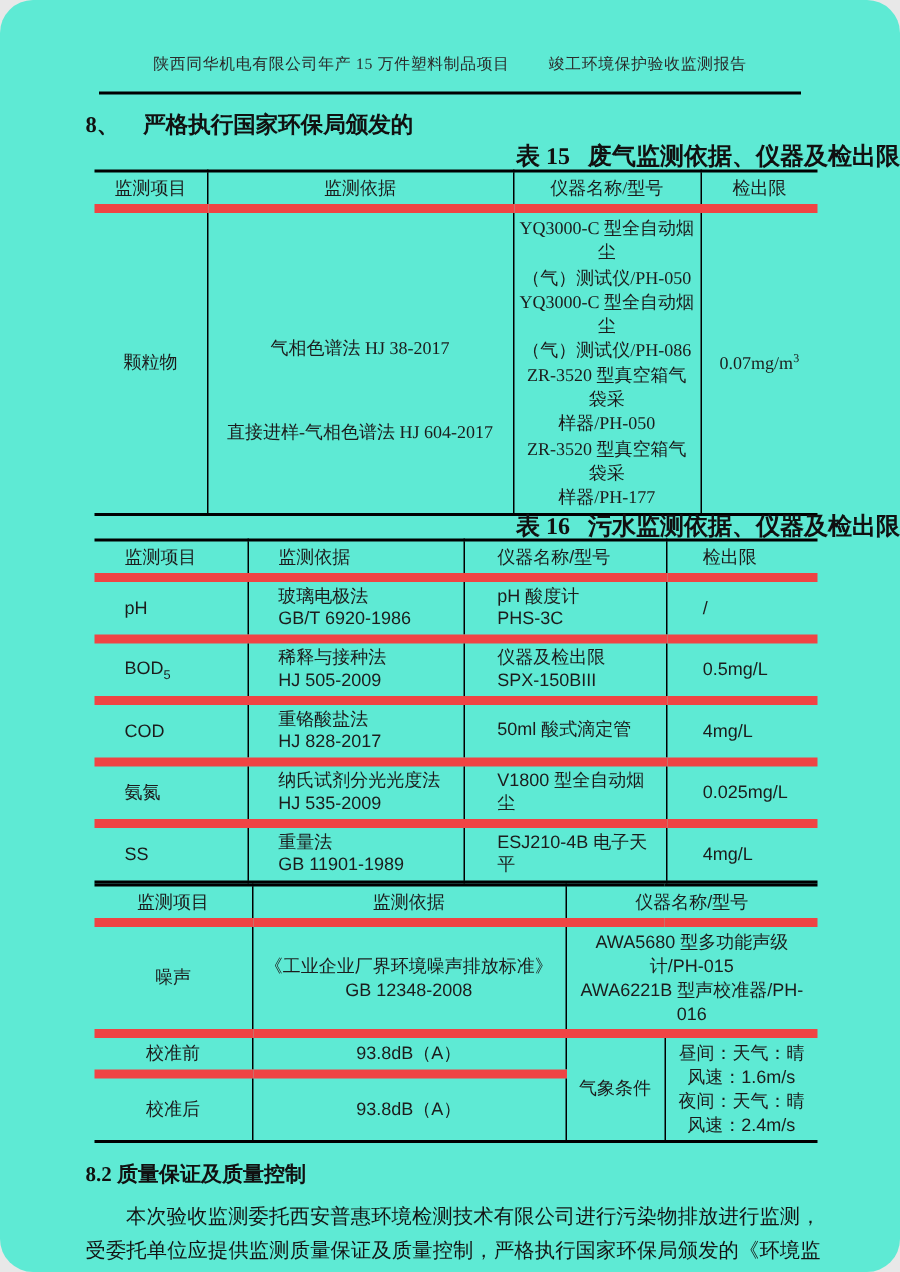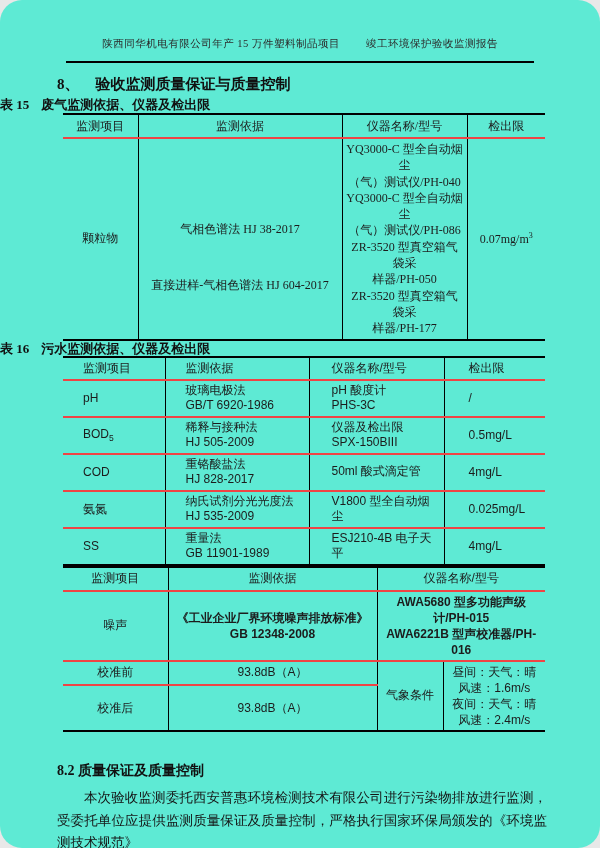--- a/index.html
+++ b/index.html
@@ -22,41 +22,41 @@
   
   .h-sec {
     margin:11px 55px 0 57px; font-size:15px; line-height:20px;
     font-weight:bold; color:#111;
   }
   .h-sec .sec-no { margin-right:16px; }
   .h-sub {
     margin:7px 55px 0 57px; font-size:14px; line-height:19px;
     font-weight:bold; color:#111;
   }
-  .h-sub2 { margin-top:29px; }
+  .h-sub2 { margin-top:12px; }
 
   
   .tbl-title {
-    text-align:left; font-size:13px; font-weight:bold; color:#111;
+    text-align:right; font-size:16px; font-weight:bold; color:#111;
   }
   .tt15 { margin-top:3px; line-height:16px; }
   .tt16 { line-height:15px; }
   .tt17 { margin-top:3px; line-height:15px; }
   .tbl-title .tno { margin-right:12px; }
 
   
   table {
     border-collapse:collapse; table-layout:fixed;
     margin-left:63px; width:482px;
     border-top:2px solid #000; border-bottom:2px solid #000;
     font-size:12px; color:#1c1c1c;
   }
   td { vertical-align:middle; padding:2px 3px; border-left:1px solid #000; }
   td:first-child { border-left:none;margin-top:27px; }
-  tr + tr > td { border-top:2px solid #ef4444; }
+  tr + tr > td { border-top:6px solid #ef4444; }
 
   
   .t15 { font-family:"Liberation Serif","DejaVu Serif",serif; }
   .t15 td { text-align:center; }
   .t15 .hrow td { height:24px; }
   .t15 .brow td { height:130px; }
   .t15 .basis div { line-height:20px;margin-top:36px; }
   .t15 .inst div { line-height:16.3px; }
   .t15 sup { font-size:8px; }
 
@@ -72,41 +72,41 @@
   .t16 .drow div { line-height:15.5px; }
   .t16 sub { font-size:8.5px; }
 
   
   .t17 { font-family:"Liberation Sans","DejaVu Sans",sans-serif; }
   .t17 td { text-align:center; }
   .t17 .hrow td { height:24px; }
   .t17 .nrow td { height:37px; }
   .t17 .crow1 td { height:22px; }
   .t17 .crow2 td { height:44px; }
-  .t17 .nrow div { line-height:16px;font-weight:bold; }
+  .t17 .nrow div { line-height:16px; }
   .t17 .weather div { line-height:16.2px; }
 
   
   .para {
     margin:7px 53px 0 57px; font-size:13.5px; line-height:22.5px;
     text-align:justify; text-indent:27px; color:#141414;
   }
 </style>
 </head>
 <body>
 
 <div class="page">
 
   <div class="page-header">
     <span class="hdr-left">陕西同华机电有限公司年产 15 万件塑料制品项目</span><span>竣工环境保护验收监测报告</span>
   </div>
   <div class="header-rule"></div>
 
   <div class="h-sec">
-    <span class="sec-no">8、</span><span>验收监测质量保证与质量控制</span>
+    <span class="sec-no">8、</span><span>严格执行国家环保局颁发的</span>
   </div>
 
   <div class="tbl-title tt15">
     <span class="tno">表 15</span><span>废气监测依据、仪器及检出限</span>
   </div>
   <table class="t15">
     <colgroup>
         <col style="width:75px">
         <col style="width:204px">
         <col style="width:125px">
@@ -120,21 +120,21 @@
       <td>检出限</td>
     </tr>
     <tr class="brow">
       <td>颗粒物</td>
       <td class="basis">
         <div>气相色谱法 HJ 38-2017</div>
         <div>直接进样-气相色谱法 HJ 604-2017</div>
       </td>
       <td class="inst">
         <div>YQ3000-C 型全自动烟尘</div>
-        <div>（气）测试仪/PH-040</div>
+        <div>（气）测试仪/PH-050</div>
         <div>YQ3000-C 型全自动烟尘</div>
         <div>（气）测试仪/PH-086</div>
         <div>ZR-3520 型真空箱气袋采</div>
         <div>样器/PH-050</div>
         <div>ZR-3520 型真空箱气袋采</div>
         <div>样器/PH-177</div>
       </td>
       <td><span>0.07mg/m</span><sup>3</sup></td>
     </tr>
   </tbody>

